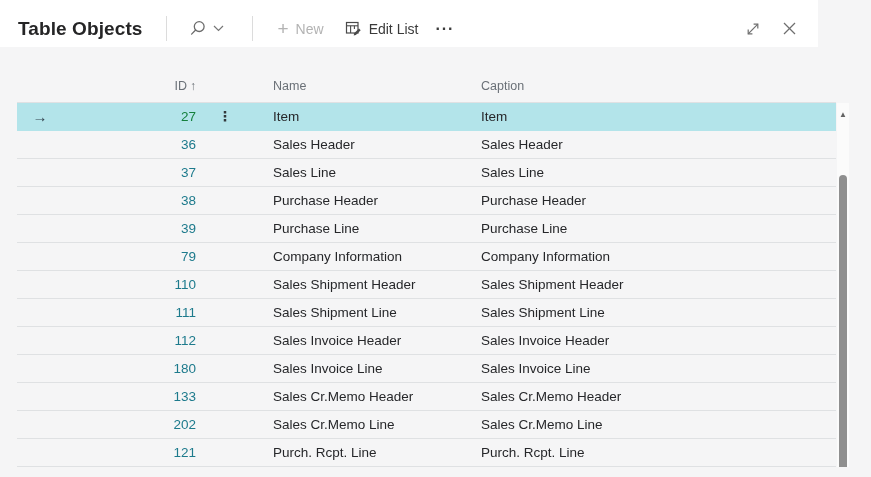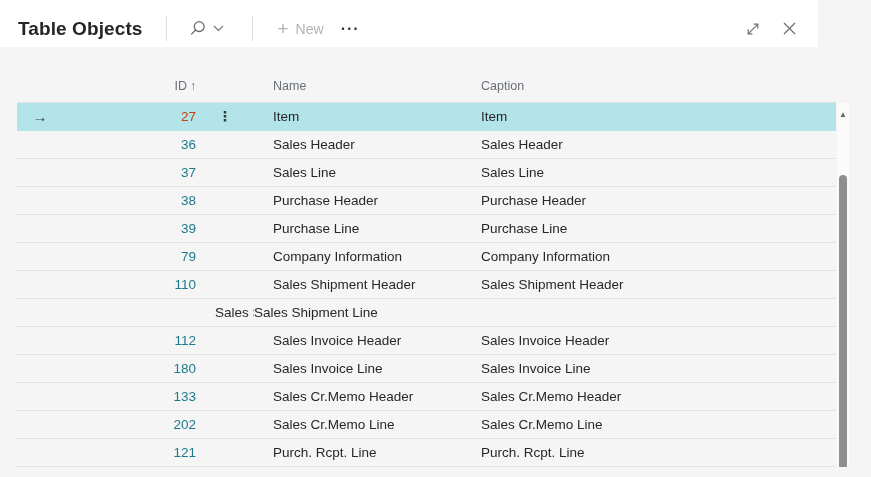--- a/index.html
+++ b/index.html
@@ -63,21 +63,21 @@
   .row{
     height:28px;box-sizing:border-box;align-items:center;
     border-bottom:1px solid #dfe1e3;
     font-size:13.5px;color:#26272a;
   }
   .row.selected{background:#b3e4ea;border-bottom-color:transparent;}
   .row .c{overflow:hidden;white-space:nowrap;line-height:27px;}
   .c.marker{text-align:center;font-size:15px;color:#33424e;}
   .c.id{text-align:right;}
   .id-link{color:#1d7a8c;text-decoration:none;}
-  .row.selected .id-link{color:#c2410c;}
+  .row.selected .id-link{color:#15803d;}
   .c.dots{text-align:center;font-size:14px;color:#33383c;font-weight:600;cursor:pointer;}
   .c.name,.c.caption{padding-right:8px;}
   .c.name{padding-left:19px;}
 
   
   .scrollbar{
     position:absolute;top:56px;left:837px;width:12px;height:364px;
     background:#fbfbfb;overflow:hidden;
   }
   .sb-arrow{
@@ -113,20 +113,32 @@
       </span>
     </button>
 
     <div class="v-div d2"></div>
 
     <button class="tool-btn disabled new" aria-disabled="true">
       <span class="plus-glyph icon">+</span>
       <span>New</span>
     </button>
 
+    <button class="tool-btn edit">
+      <span class="icon">
+        <svg width="17" height="17" viewBox="0 0 17 17">
+          <rect x="1.5" y="2.5" width="11.5" height="10.5" fill="none" stroke="#4a4a4a" stroke-width="1.2"></rect>
+          <line x1="1.5" y1="5.8" x2="13" y2="5.8" stroke="#4a4a4a" stroke-width="1.1"></line>
+          <line x1="5.6" y1="5.8" x2="5.6" y2="13" stroke="#4a4a4a" stroke-width="1.1"></line>
+          <line x1="9.4" y1="5.8" x2="9.4" y2="9" stroke="#4a4a4a" stroke-width="1.1"></line>
+          <path d="M9.2 13.3 L14 8.5 L15.7 10.2 L10.9 15 L8.7 15.5 Z" fill="#4a4a4a"></path>
+        </svg>
+      </span>
+      <span>Edit List</span>
+    </button>
 
     <button class="tool-btn more more-btn">
       <span>···</span>
     </button>
 
     <div class="spacer"></div>
 
     <button class="win-btn expand">
       <span class="icon">
         <svg width="16" height="16" viewBox="0 0 16 16">
@@ -204,20 +216,21 @@
         </div>
         <div class="grid row">
           <div class="c marker"></div>
           <div class="c id"><a href="#" class="id-link">110</a></div>
           <div class="c dots"></div>
           <div class="c name">Sales Shipment Header</div>
           <div class="c caption">Sales Shipment Header</div>
         </div>
         <div class="grid row">
           <div class="c marker"></div>
+          <div class="c id"><a href="#" class="id-link">111</a></div>
           <div class="c dots"></div>
           <div class="c name">Sales Shipment Line</div>
           <div class="c caption">Sales Shipment Line</div>
         </div>
         <div class="grid row">
           <div class="c marker"></div>
           <div class="c id"><a href="#" class="id-link">112</a></div>
           <div class="c dots"></div>
           <div class="c name">Sales Invoice Header</div>
           <div class="c caption">Sales Invoice Header</div>

